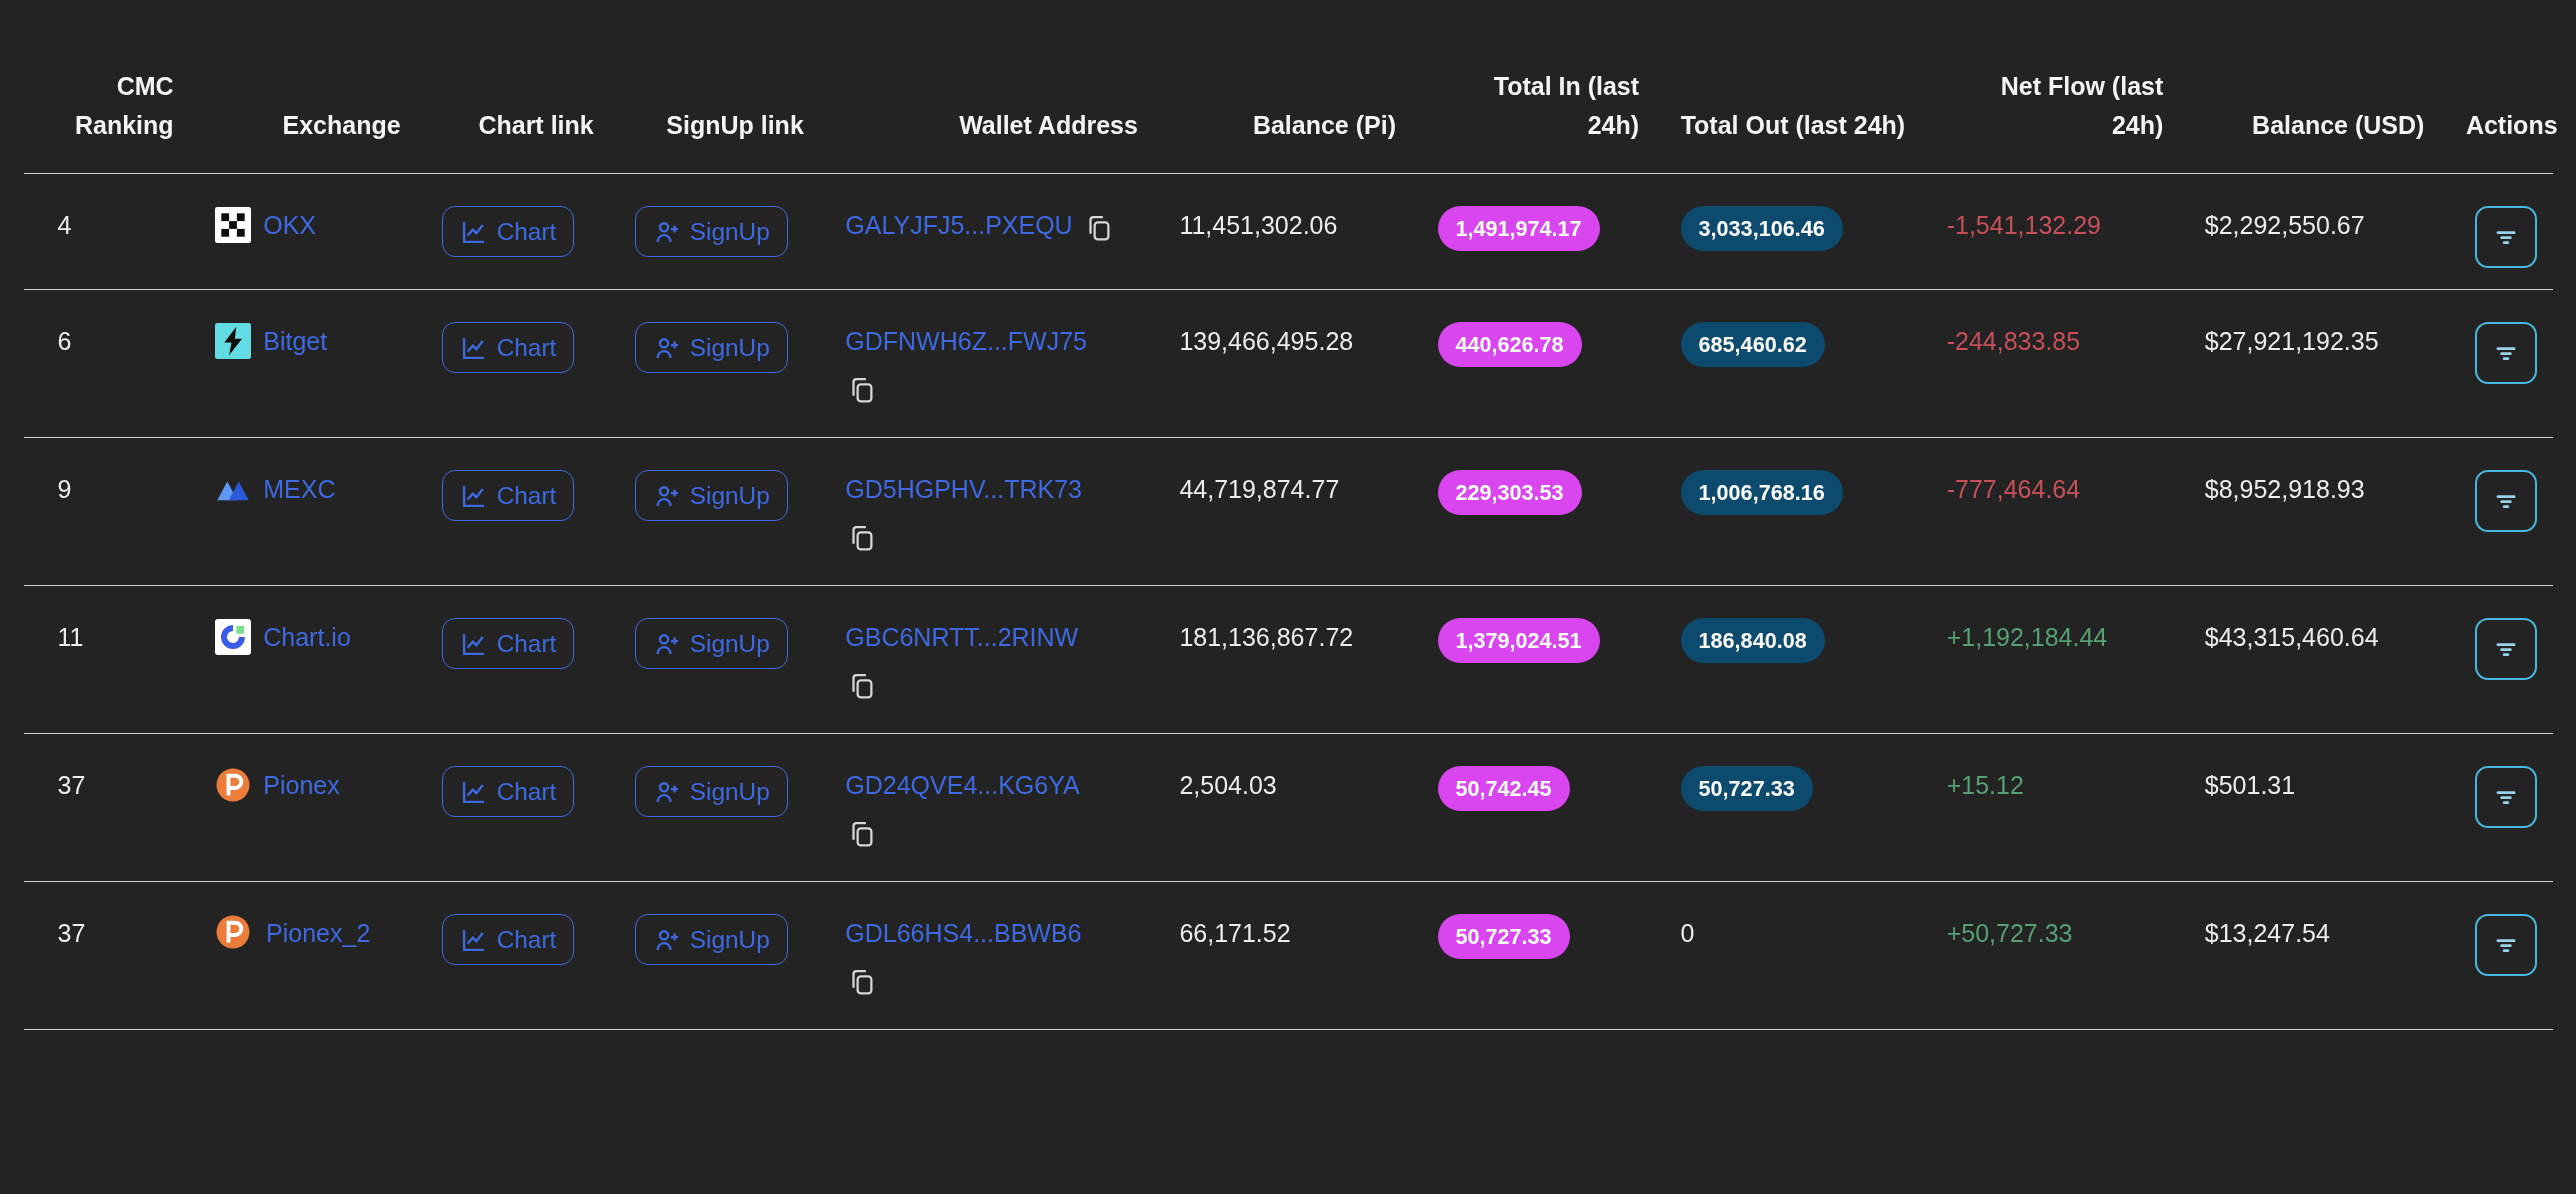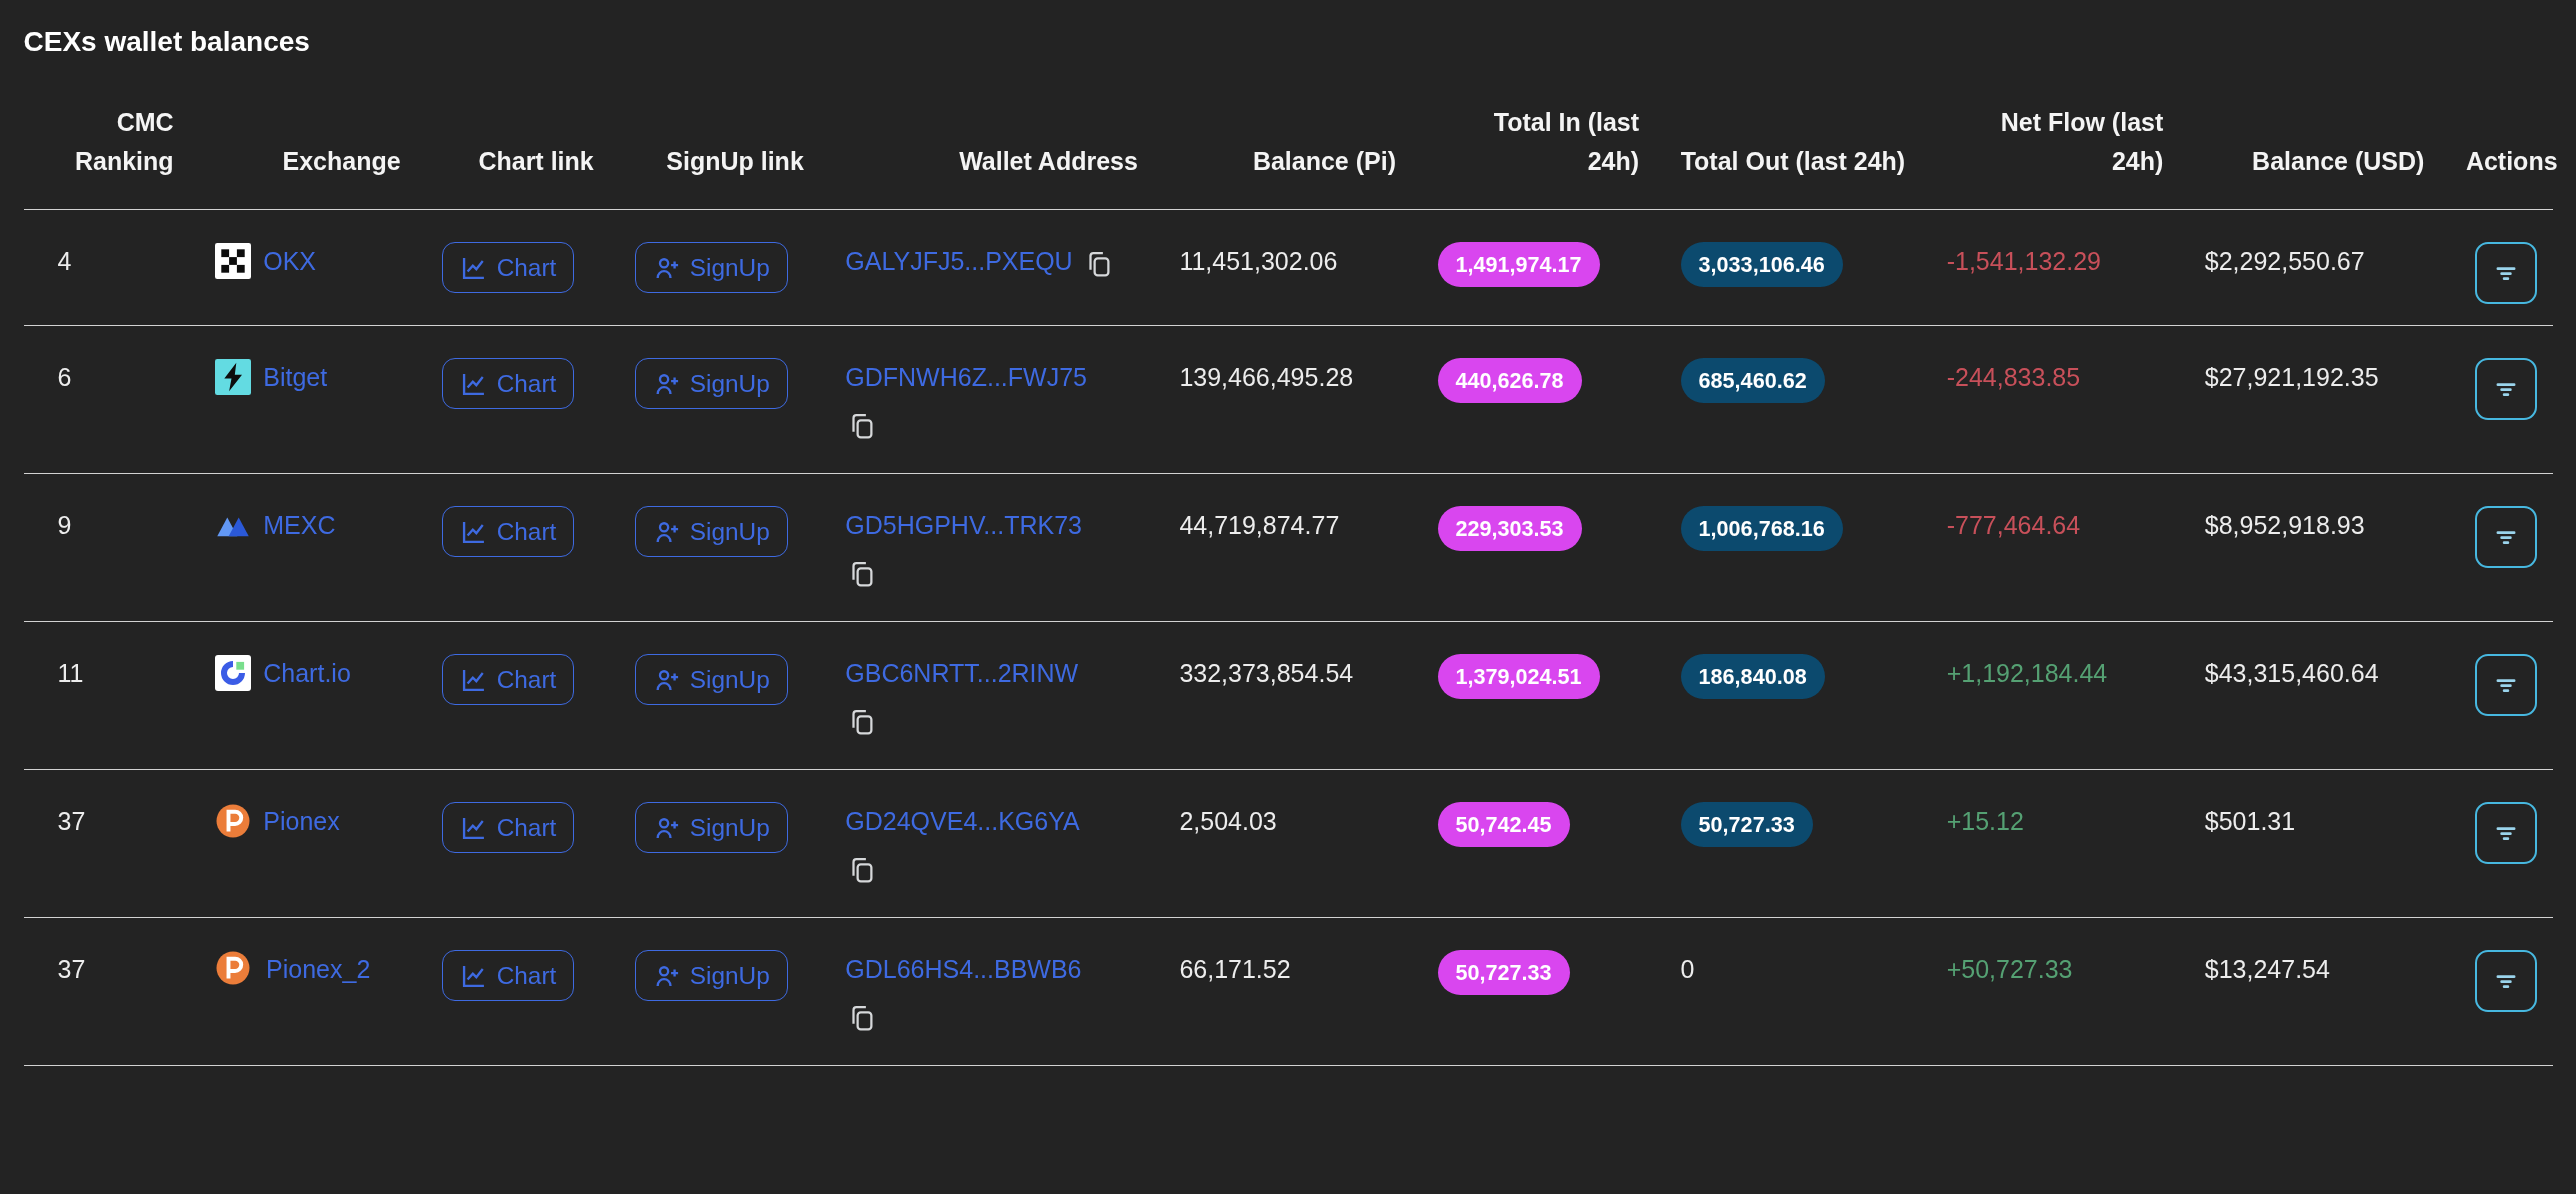--- a/index.html
+++ b/index.html
@@ -59,21 +59,20 @@
   }
   .actbtn svg{width:30px;height:30px;display:block;}
   
   .total-row td{font-weight:700;padding-top:32px;}
   .total-label{padding-left:28px;color:#f4f4f4;}
 </style>
 </head>
 <body>
 
 <div class="page">
-  <h1 class="page-title">CEXs wallet balances</h1>
 
   <table>
     <colgroup>
       <col style="width:169px">
         <col style="width:227px">
         <col style="width:193px">
         <col style="width:210px">
       <col style="width:334px">
         <col style="width:258px">
         <col style="width:243px">
@@ -313,21 +312,21 @@
               </span>
             <span>SignUp</span>
           </button>
         </td>
         <td class="wrapicon"><a class="addr">GBC6NRTT...2RINW</a><button class="copy">
               <svg viewBox="0 0 24 24" fill="none" stroke="#d6d8da" stroke-width="1.8">
                 <rect x="8.5" y="7.5" width="11" height="13.5" rx="2.5"></rect>
                 <path d="M5.2 16.5v-11a2.3 2.3 0 0 1 2.3-2.3h7.6"></path>
               </svg>
             </button></td>
-        <td>332,373,854.54</td>
+        <td>181,136,867.72</td>
         <td><span class="badge green">1,379,024.51</span></td>
         <td><span class="badge red">186,840.08</span></td>
         <td class="c-flow pos">+1,192,184.44</td>
         <td>$43,315,460.64</td>
         <td>
             <button class="actbtn">
               <span>
                 <svg viewBox="0 0 24 24" fill="none" stroke="#9ad4ec" stroke-width="2.2" stroke-linecap="round">
                   <path d="M5.5 8.5h13M8.5 12.5h7M10.5 16.5h3"></path>
                 </svg>

